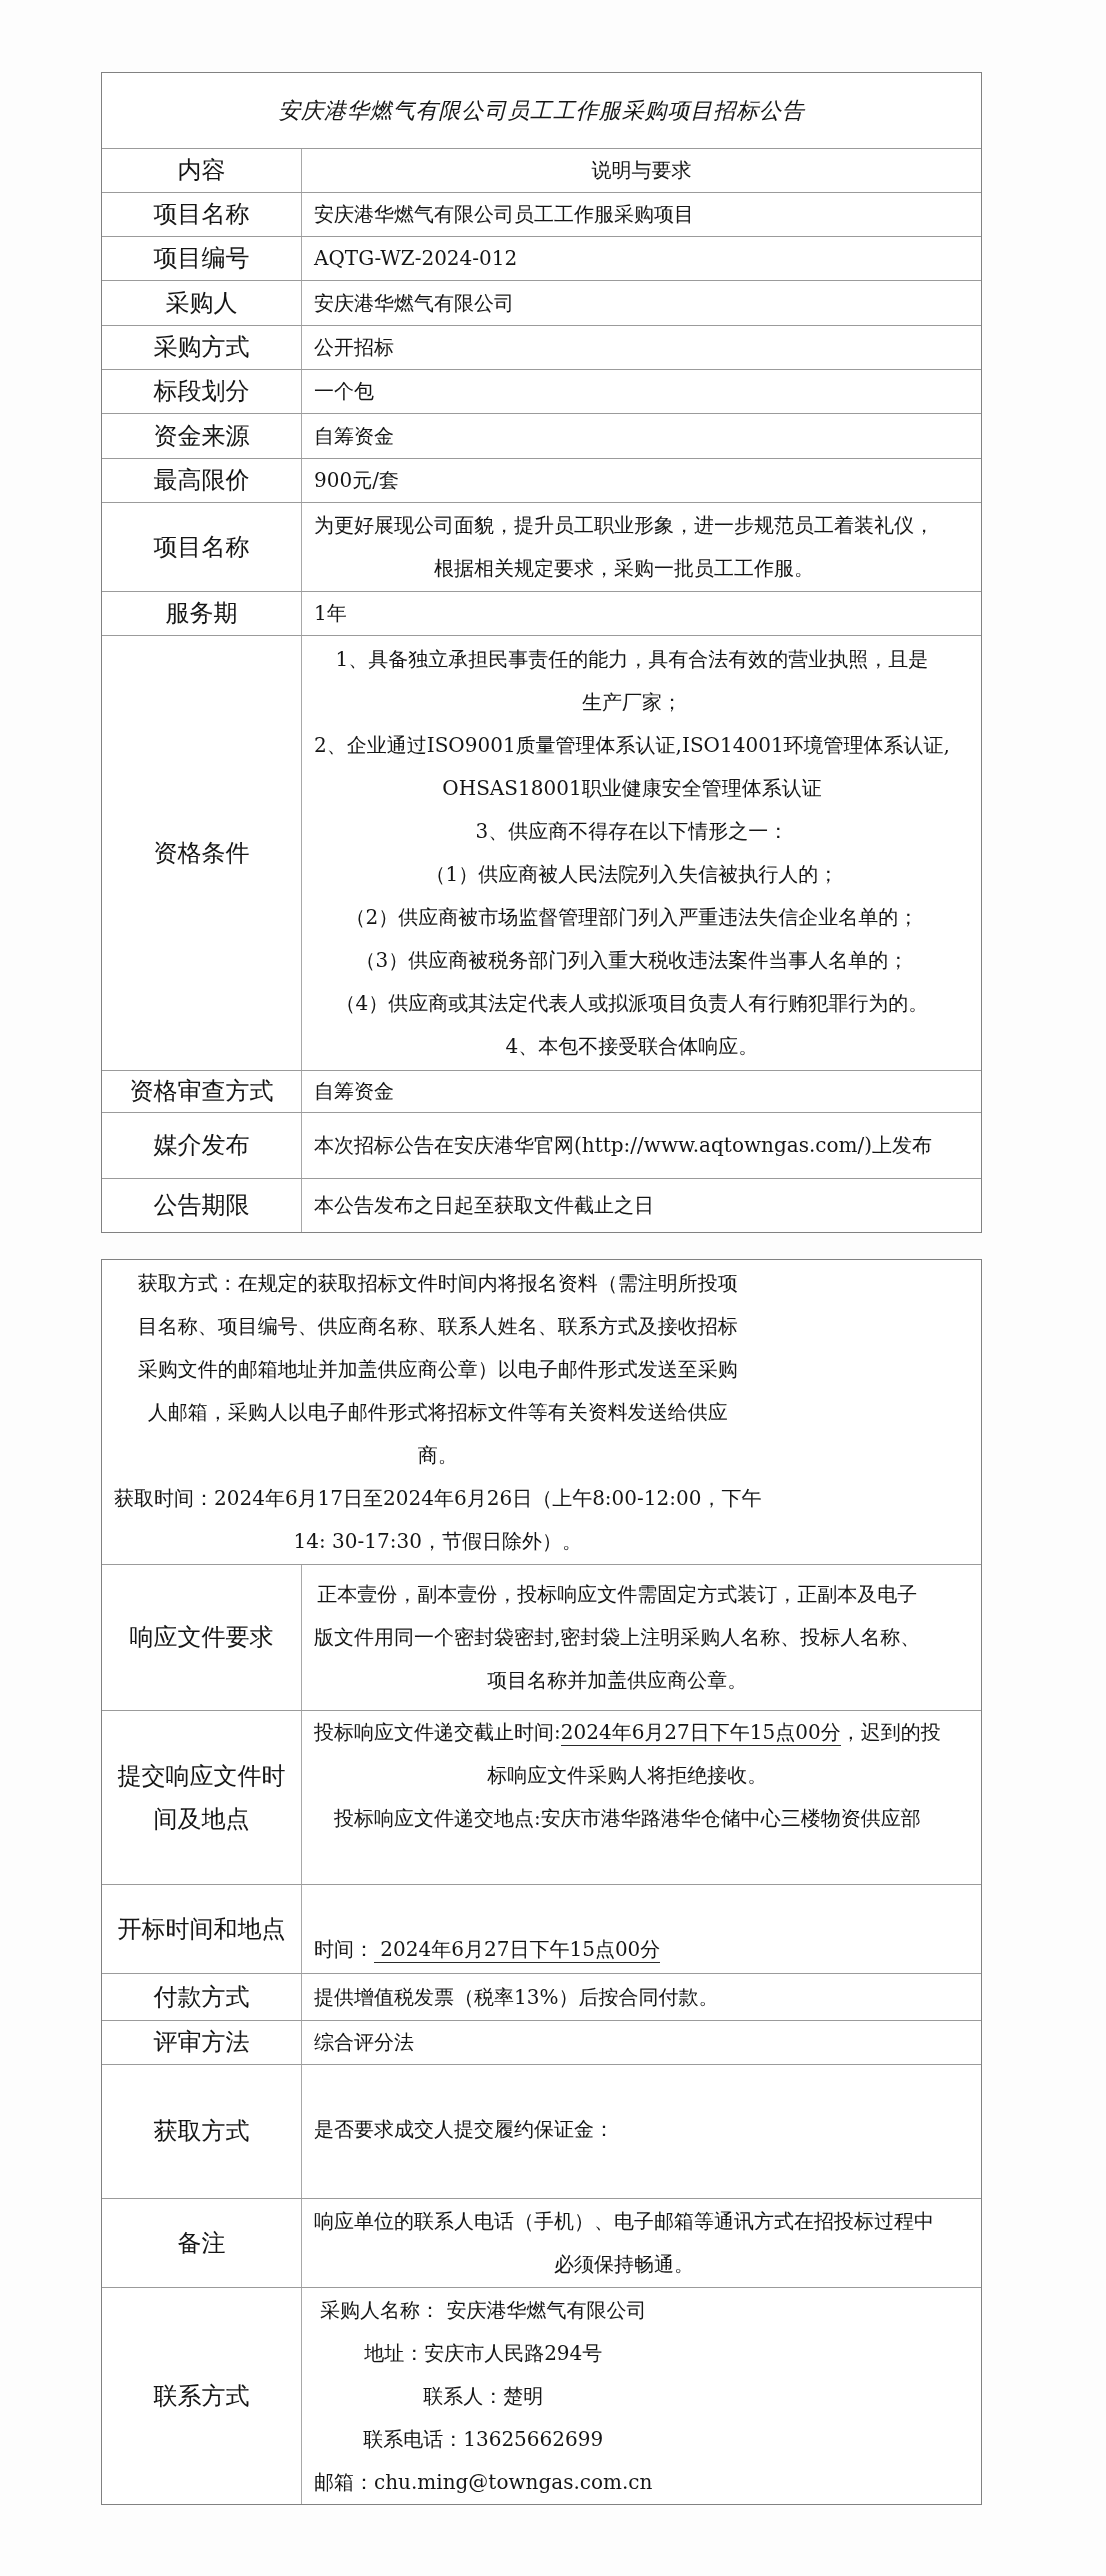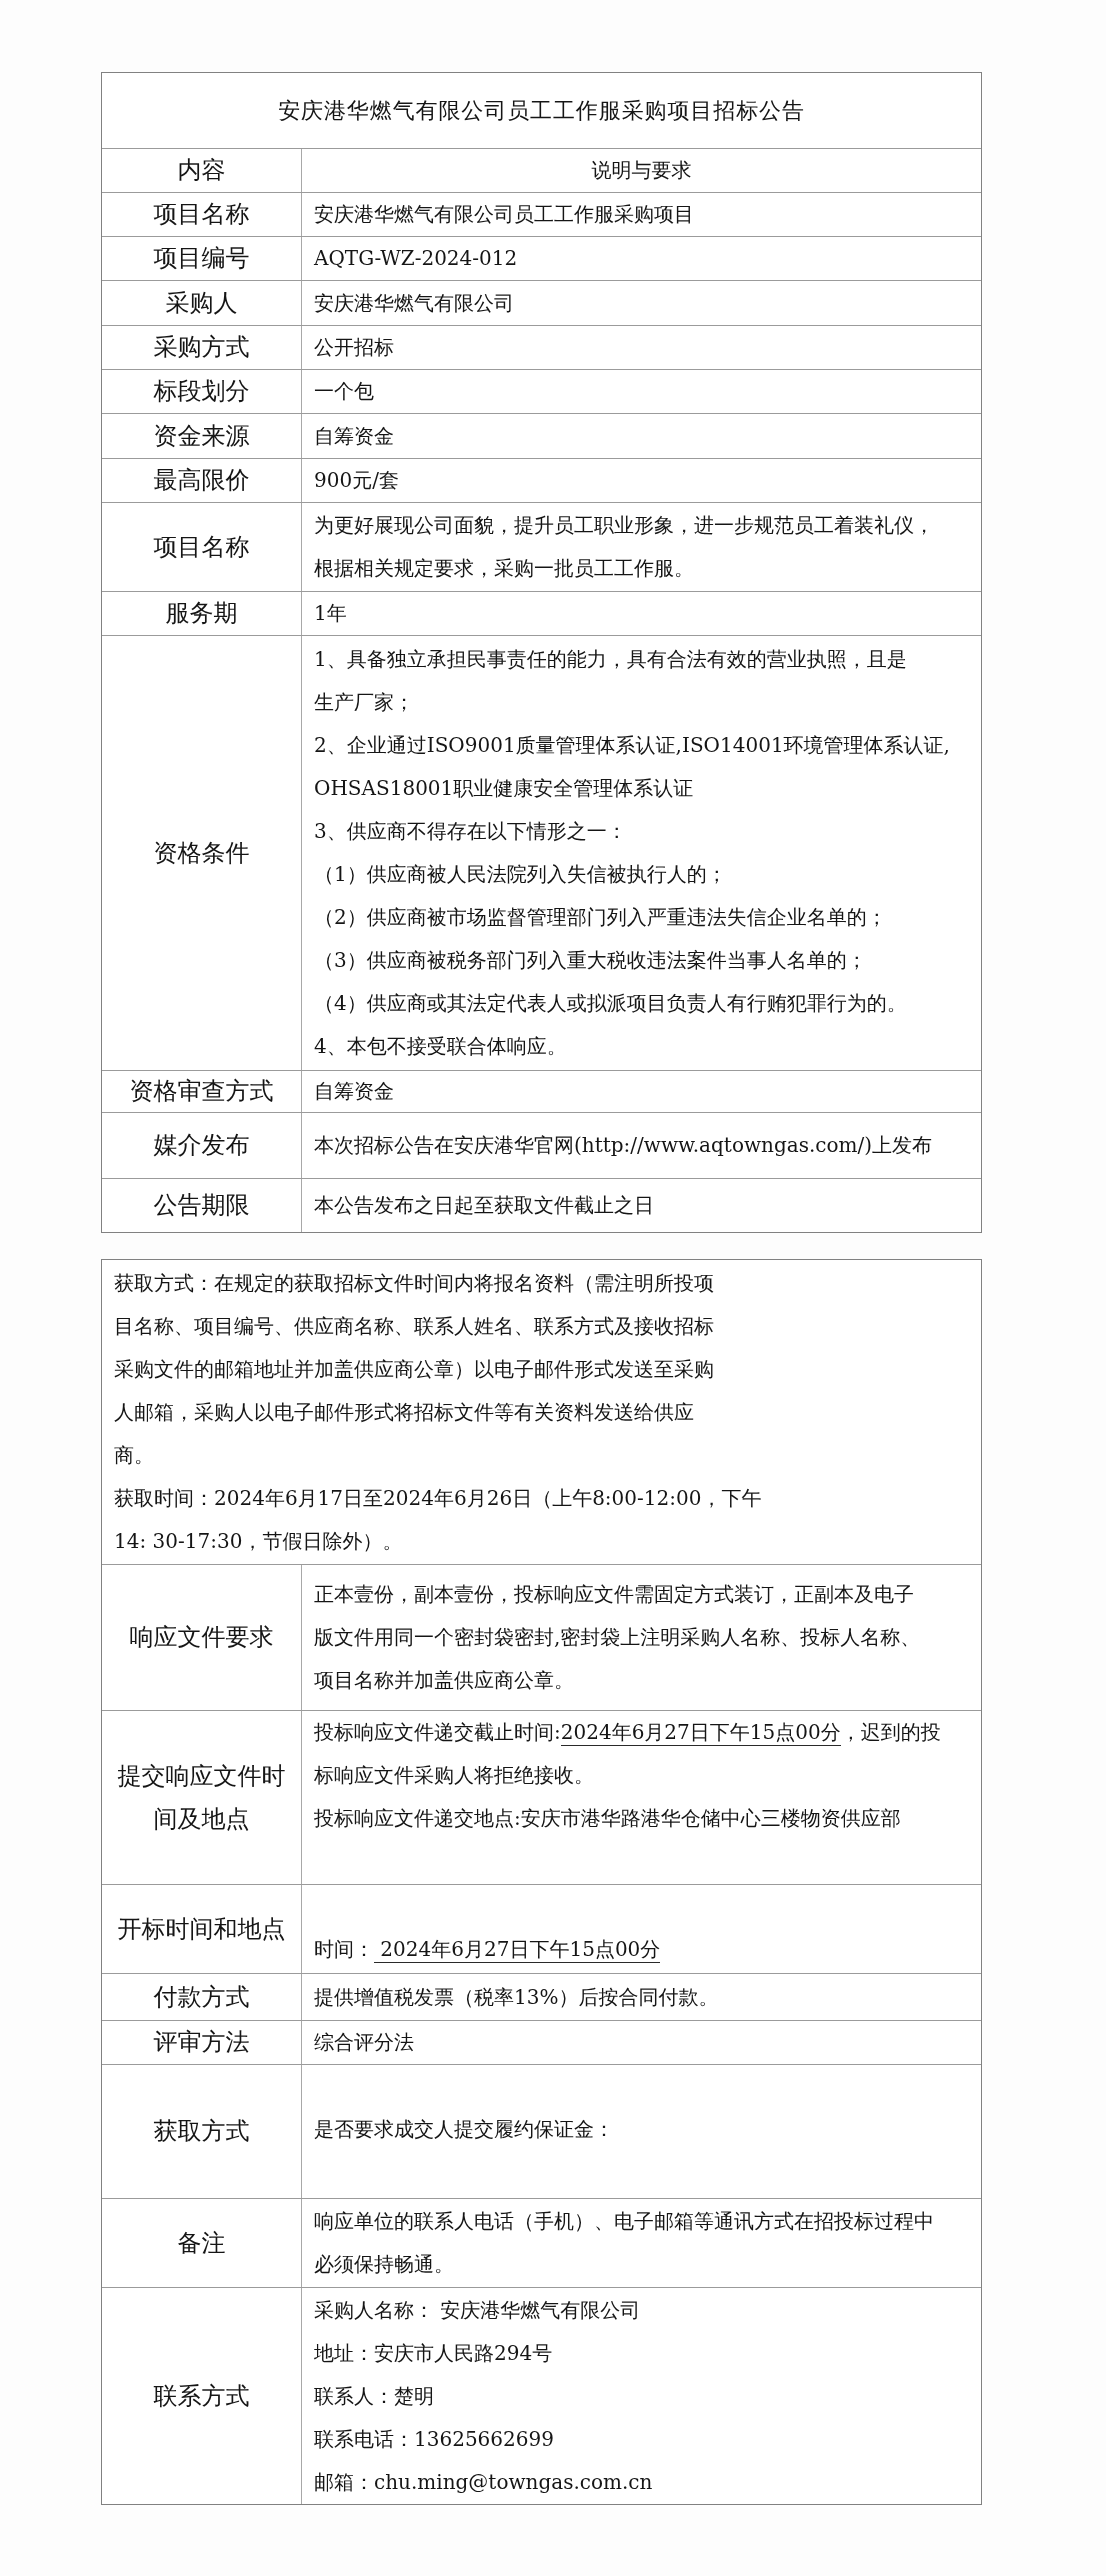--- a/index.html
+++ b/index.html
@@ -18,28 +18,28 @@
   .row{display:flex;box-sizing:border-box;border-top:1.8px solid #9b9b9b;overflow:hidden;}
   .row:first-child{border-top:none;}
   .c1{
     flex:0 0 200px;width:200px;box-sizing:border-box;
     display:flex;align-items:center;justify-content:center;
     text-align:center;border-right:0.9px solid #a8a8a8;
     font-size:24px;line-height:43px;white-space:pre-line;
   }
   .c2{
     flex:1;box-sizing:border-box;display:flex;align-items:center;
-    padding:0 7.4px 0 12px;font-size:20px;line-height:43px;white-space:pre-line;
+    padding:0 7.4px 0 12px;font-size:20px;line-height:43px;white-space:pre-line;text-align:center;
   }
   .c2.center{justify-content:center;padding:0;}
   .c2.vtop{align-items:flex-start;}
   .lines{white-space:pre-line;}
   .title-cell{
     width:100%;display:flex;align-items:center;justify-content:center;
-    font-size:22px;letter-spacing:0.9px;
+    font-size:22px;letter-spacing:0.9px;font-style:italic;
   }
   .u{border-bottom:1.8px solid #2a2a2a;padding-bottom:1px;}
 </style>
 </head>
 <body>
 
 <div class="tbl tbl1">
 
   <div class="row" style="height:75px">
     <div class="title-cell">安庆港华燃气有限公司员工工作服采购项目招标公告</div>

